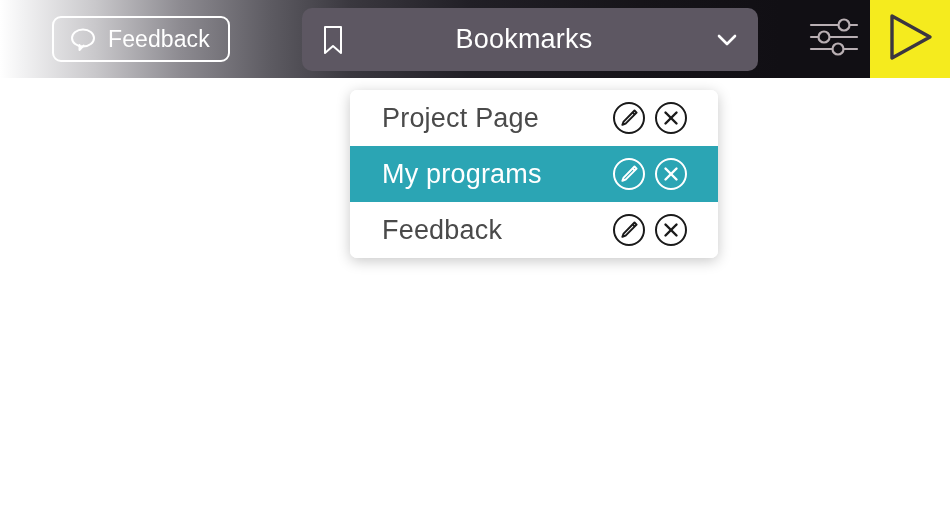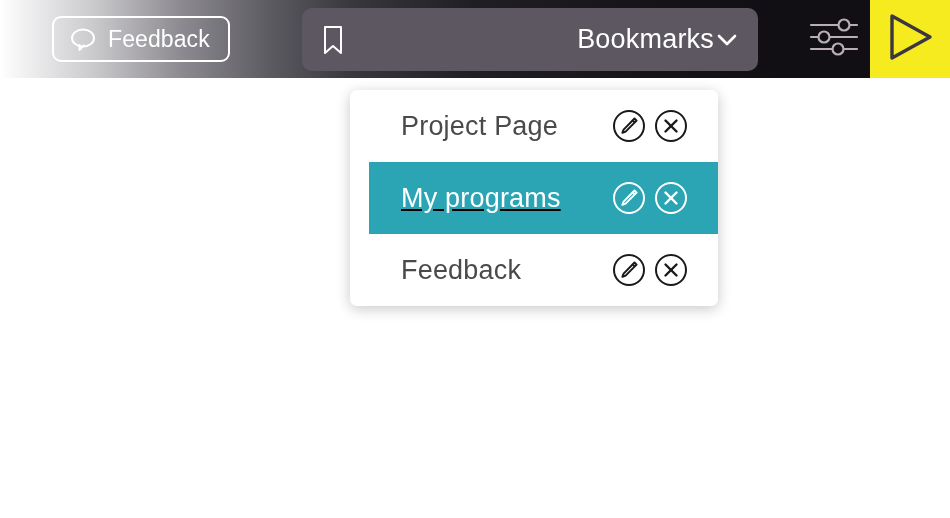--- a/index.html
+++ b/index.html
@@ -78,21 +78,21 @@
     background: #5d5762;
     border-radius: 10px;
     display: flex;
     align-items: center;
     padding: 0 18px 0 16px;
     cursor: pointer;
   }
   .bookmark-icon { width: 30px; display: flex; align-items: center; justify-content: center; }
   .bookmarks-label {
     flex: 1;
-    text-align: right;
+    text-align: center;
     font-size: 27px;
     color: #ffffff;
     letter-spacing: 0.2px;
     margin-left: -14px;
   }
   .chevron { width: 26px; display: flex; align-items: center; justify-content: center; }
 
   
   .sliders-btn {
     position: absolute;
@@ -123,30 +123,29 @@
     position: absolute;
     left: 350px;
     top: 90px;
     width: 368px;
     border-radius: 7px;
     background: #ffffff;
     box-shadow: 0 3px 14px rgba(0,0,0,0.22);
     overflow: hidden;
   }
   .dd-item {
-    height: 72px;
+    height: 56px;
     display: flex;
     align-items: center;
     padding: 0 30px 0 32px;
     box-sizing: border-box;
     cursor: pointer;
     background: #ffffff;
-    margin-left: 19px;
-  }
-  .dd-item.selected { background: #2BA5B4; text-decoration: underline; }
+  }
+  .dd-item.selected { background: #2BA5B4; }
   .dd-label {
     flex: 1;
     font-size: 27px;
     color: #4a4a4a;
     letter-spacing: 0.2px;
     white-space: nowrap;
   }
   .dd-item.selected .dd-label { color: #ffffff; }
   .dd-actions { display: flex; align-items: center; gap: 8px; }
   .icon-btn {

